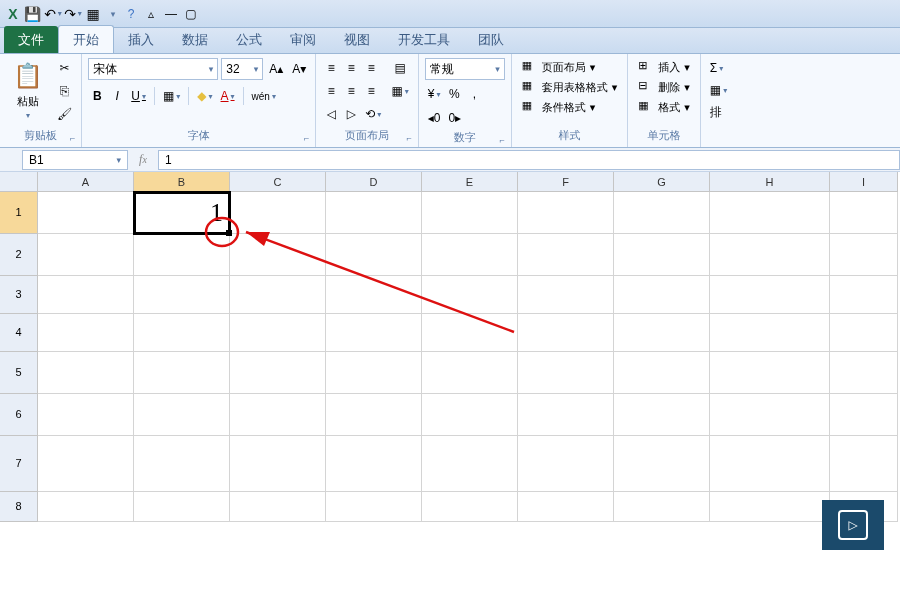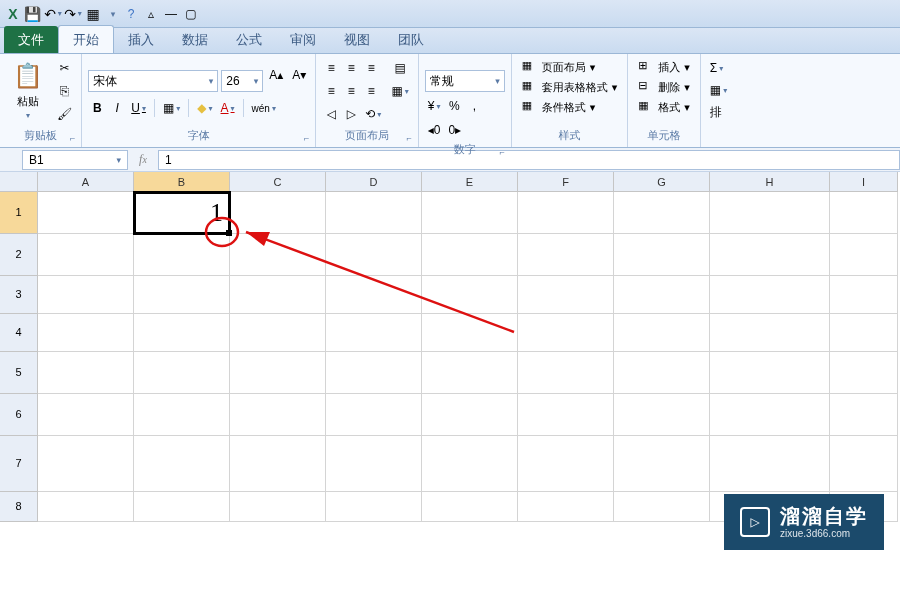--- a/index.html
+++ b/index.html
@@ -24,21 +24,21 @@
 
 .bigbtn { display:flex; flex-direction:column; align-items:center; gap:2px; padding:2px 6px; }
 .bigbtn .bicon { width:32px; height:32px; display:flex; align-items:center; justify-content:center; font-size:24px; }
 .bigbtn .blabel { font-size:11px; }
 
 .stack { display:flex; flex-direction:column; gap:3px; }
 .row { display:flex; gap:3px; align-items:center; }
 .smbtn { min-width:18px; height:20px; display:flex; align-items:center; justify-content:center; font-size:12px; padding:0 2px; border:1px solid transparent; }
 .smbtn.drop::after { content:"▾"; font-size:8px; margin-left:2px; color:#5a7aa5; }
 
-.combo { height:22px; border:1px solid #aac0dc; background:#fff; display:flex; align-items:center; padding:0 4px;margin-top:12px; }
+.combo { height:22px; border:1px solid #aac0dc; background:#fff; display:flex; align-items:center; padding:0 4px; }
 .combo.font { width:130px; }
 .combo.size { width:42px; }
 .combo.num { width:80px; }
 .combo .arr { margin-left:auto; font-size:9px; color:#5a7aa5; }
 
 .btn-row { display:flex; gap:2px; align-items:center; }
 .sep { width:1px; height:18px; background:#c5d4e8; margin:0 3px; }
 
 .stylebtn { display:flex; align-items:center; gap:4px; font-size:11px; padding:1px 4px; white-space:nowrap; }
 .stylebtn .sic { width:16px; height:16px; }
@@ -94,20 +94,21 @@
 </div>
 
 <div class="tabs">
   <div class="tab file">文件</div>
   <div class="tab active">开始</div>
   <div class="tab">插入</div>
   <div class="tab">数据</div>
   <div class="tab">公式</div>
   <div class="tab">审阅</div>
   <div class="tab">视图</div>
+  <div class="tab">开发工具</div>
   <div class="tab">团队</div>
 </div>
 
 <div class="ribbon">
 
   <div class="group">
     <div class="group-body">
       <div class="bigbtn">
         <span class="bicon">📋</span>
         <span class="blabel">粘贴</span>
@@ -123,21 +124,21 @@
   </div>
 
   <div class="group">
     <div class="group-body" style="flex-direction:column;gap:6px">
       <div class="row">
         <div class="combo font">
             <span>宋体</span>
             <span class="arr">▾</span>
           </div>
         <div class="combo size">
-            <span>26</span>
+            <span>32</span>
             <span class="arr">▾</span>
           </div>
         <span class="smbtn">A▴</span>
         <span class="smbtn">A▾</span>
       </div>
       <div class="btn-row">
         <span class="smbtn" style="font-weight:bold">B</span>
         <span class="smbtn" style="font-style:italic">I</span>
         <span class="smbtn drop" style="text-decoration:underline">U</span>
         <span class="sep"></span>
@@ -354,17 +355,13 @@
 
   <svg class="annot" width="900" height="420" style="left:0;top:0">
     <ellipse cx="222" cy="60" rx="16" ry="14" fill="none" stroke="#d11" stroke-width="2.5"></ellipse>
     <line x1="514" y1="160" x2="246" y2="60" stroke="#d11" stroke-width="2.5"></line>
     <polygon points="246,60 264,74 270,60" fill="#d11"></polygon>
   </svg>
 </div>
 
 <div class="watermark">
   <div class="play">▷</div>
-  <div class="txtcol">
-    <span class="big">溜溜自学</span>
-    <span class="sm">zixue.3d66.com</span>
-  </div>
 </div>
 
 </body></html>

